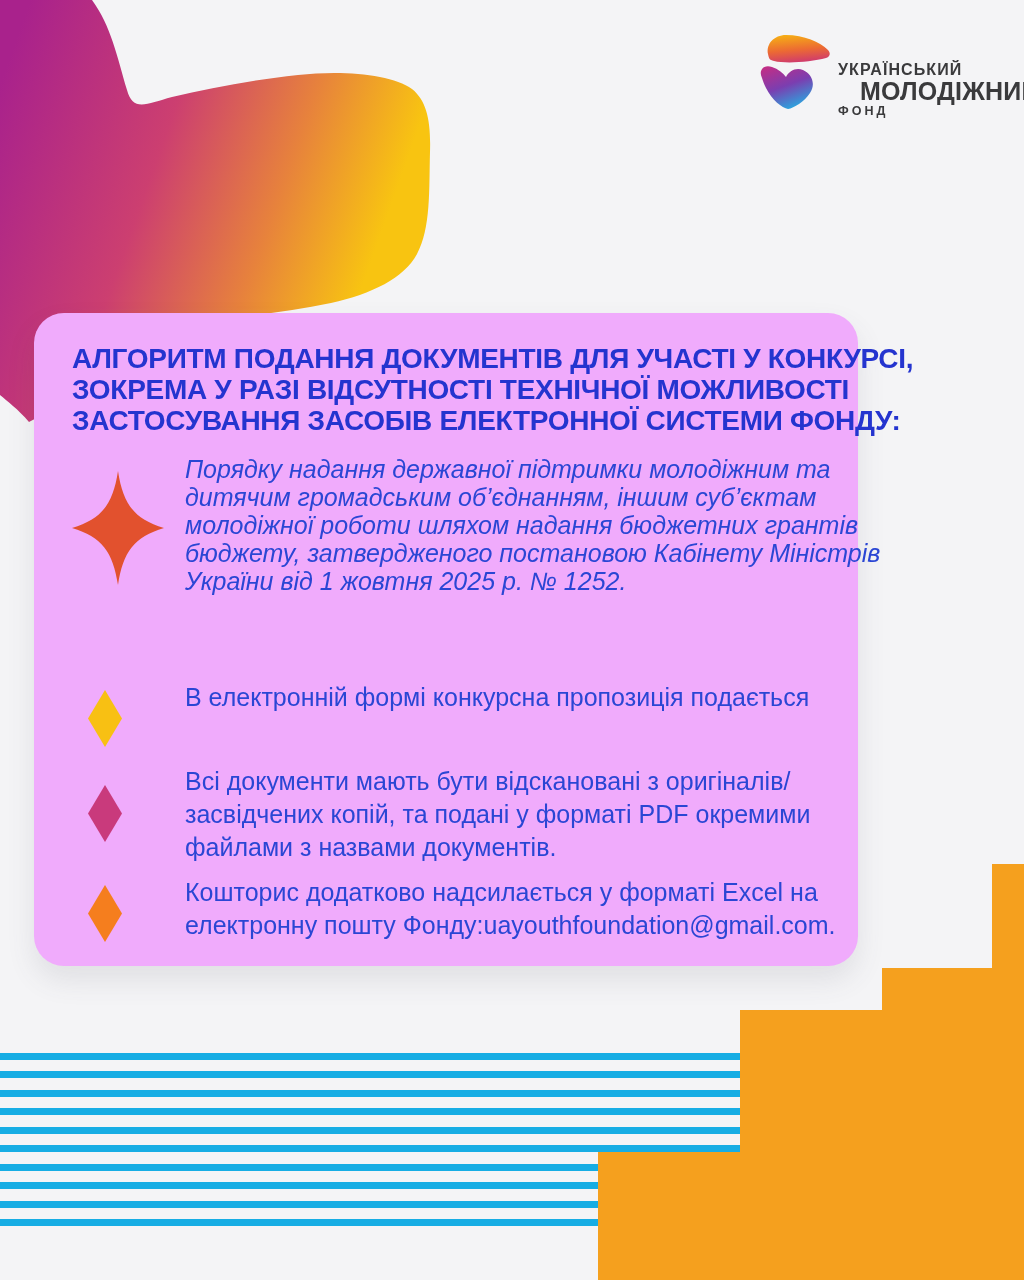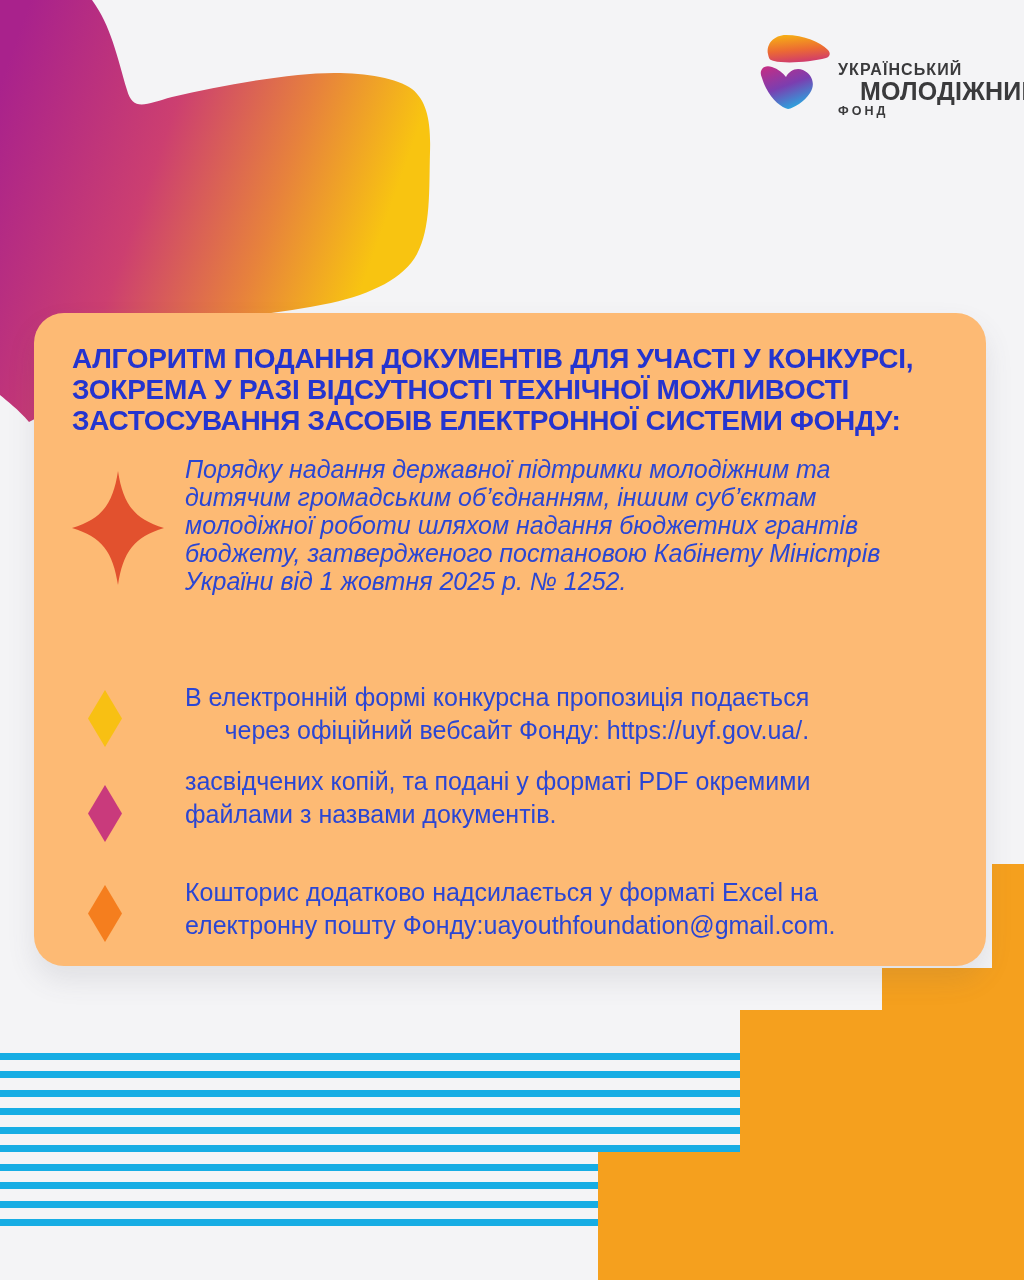--- a/index.html
+++ b/index.html
@@ -19,22 +19,22 @@
   
   #logo { left: 756px; top: 30px; width: 240px; height: 95px; z-index: 2; }
   #logo-shapes { position: absolute; left: 0; top: 0; width: 80px; height: 90px; }
   #logo-text { position: absolute; left: 82px; top: 32px; color: #3a3a3c; }
   #logo-line1 { font-size: 16px; font-weight: bold; letter-spacing: 1.1px; line-height: 16px; }
   #logo-line2 { font-size: 25px;  font-weight: bold; letter-spacing: 0.2px; line-height: 26px; margin-left: 22px; }
   #logo-line3 { font-size: 12.5px; font-weight: bold; letter-spacing: 3px; line-height: 15px; }
 
   
   #card {
-    left: 34px; top: 313px; width: 952px; height: 653px;
-    background: #fdba74; border-radius: 30px;
+    left: 34px; top: 313px; width: 824px; height: 653px;
+    background: #f0abfc; border-radius: 30px;
     box-shadow: 0 14px 28px rgba(80,80,95,0.12);
     z-index: 3;
   }
   #heading {
     position: absolute; left: 38px; top: 30px;
     color: #2434cf; font-weight: bold; font-size: 28px; line-height: 31px;
     letter-spacing: -0.3px; white-space: nowrap;
   }
   .bullet-text {
     position: absolute; left: 151px;
@@ -130,25 +130,25 @@
     <div>Порядку надання державної підтримки молодіжним та</div>
     <div>дитячим громадським об’єднанням, іншим суб’єктам</div>
     <div>молодіжної роботи шляхом надання бюджетних грантів</div>
     <div>бюджету, затвердженого постановою Кабінету Міністрів</div>
     <div>України від 1 жовтня 2025 р. № 1252.</div>
   </div>
 
   <div id="diamond2" class="diamond"></div>
   <div id="bullet2-text" class="bullet-text">
     <div>В електронній формі конкурсна пропозиція подається</div>
-    <div>через офіційний вебсайт Фонду: https://uyf.gov.ua/.</div>
   </div>
 
   <div id="diamond3" class="diamond"></div>
   <div id="bullet3-text" class="bullet-text">
+    <div>Всі документи мають бути відскановані з оригіналів/</div>
     <div>засвідчених копій, та подані у форматі PDF окремими</div>
     <div>файлами з назвами документів.</div>
   </div>
 
   <div id="diamond4" class="diamond"></div>
   <div id="bullet4-text" class="bullet-text">
     <div>Кошторис додатково надсилається у форматі Excel на</div>
     <div>електронну пошту Фонду:uayouthfoundation@gmail.com.</div>
   </div>
 </div>

